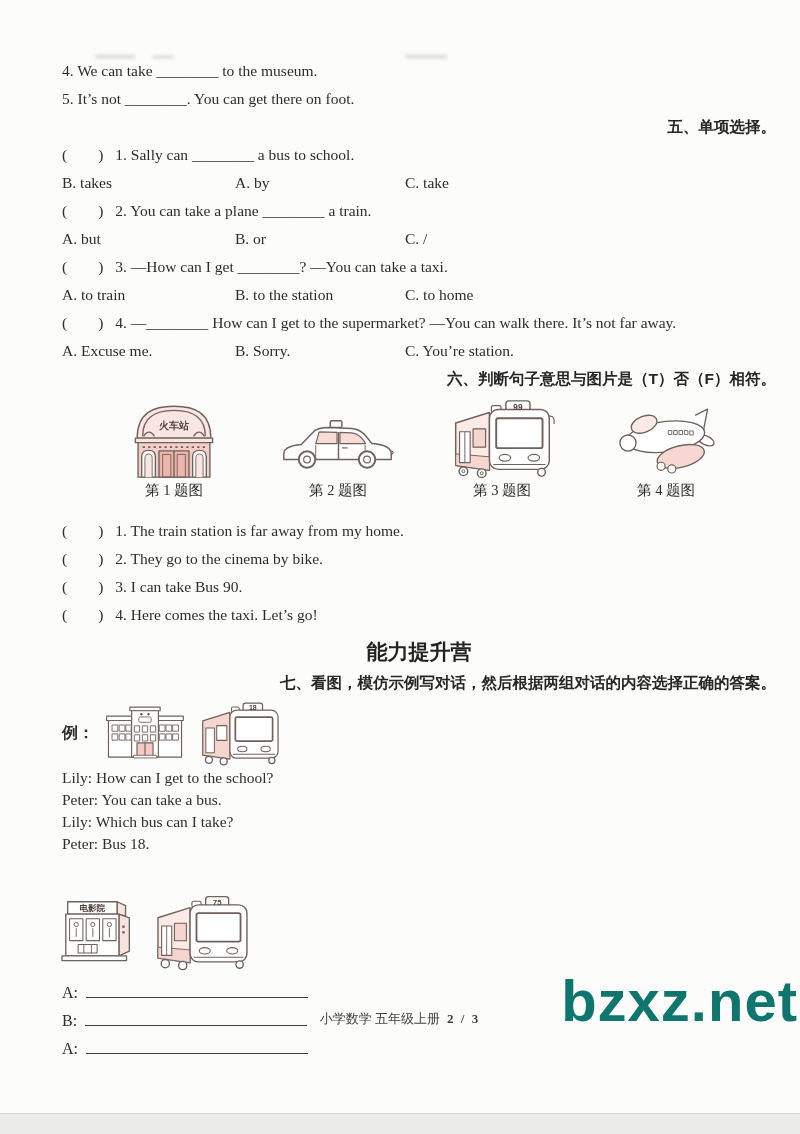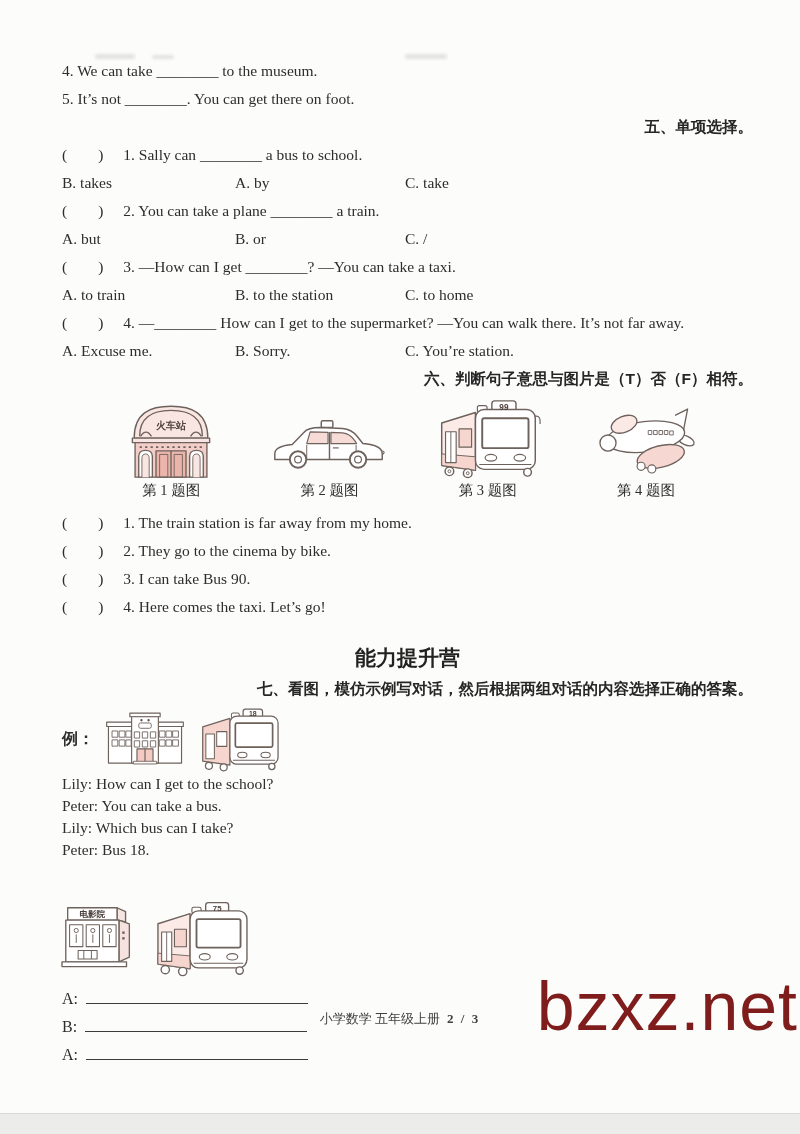--- a/index.html
+++ b/index.html
@@ -1,58 +1,58 @@
 <!DOCTYPE html>
 <html><head>
 <meta charset="utf-8">
 <style>
   html,body { margin:0; padding:0; background:#e9e9e7; }
   .page {
     position:relative; width:800px; height:1134px; margin:0 auto;
     background:#fcfcfb; overflow:hidden;
     font-family:"Liberation Serif","DejaVu Serif",serif; color:#2d2d2d;
   }
-  .content { position:relative; z-index:1; padding:57px 47px 0 62px; font-size:15.5px; }
+  .content { position:relative; z-index:1; padding:57px 24px 0 62px; font-size:15.5px; }
   .line { line-height:28px; white-space:pre-wrap; }
   .zh-title {
     font-family:"Liberation Sans","DejaVu Sans",sans-serif;
     font-weight:bold; font-size:15.5px; line-height:28px; color:#262626;text-align:right;
   }
   .qrow { display:flex; line-height:28px; }
   .paren { white-space:pre; }
-  .stem { margin-left:20px; white-space:pre-wrap; }
+  .stem { margin-left:12px; white-space:pre-wrap; }
   .opts { display:grid; grid-template-columns:173px 170px 1fr; line-height:28px; }
   .figrow { display:flex; margin:0 28px 0 30px; height:86px; align-items:flex-end; }
   .figcol { flex:1; display:flex; justify-content:center; align-items:flex-end; }
-  .caprow { display:flex; margin:0 28px 8px 30px; line-height:22px; }
+  .caprow { display:flex; margin:0 28px 16px 30px; line-height:22px; }
   .capcol { flex:1; text-align:center; font-size:14.5px; }
   .banner {
     text-align:center; font-family:"Liberation Sans","DejaVu Sans",sans-serif;
-    font-weight:bold; font-size:21px; line-height:34px; margin-top:20px; color:#222;
+    font-weight:bold; font-size:21px; line-height:34px; margin-top:6px; color:#222;
   }
   .s7title { }
   .exrow { display:flex; align-items:center; gap:10px; margin-top:2px; height:68px; }
   .exlabel { font-size:16px; font-weight:bold; font-family:"Liberation Sans",sans-serif; }
   .dline { line-height:22px; }
   .taskrow { display:flex; align-items:flex-end; gap:8px; height:76px; margin-left:-6px;margin-top:40px; }
   .answers { margin-top:8px; }
   .ans { line-height:28px; font-size:16px; }
   .ans .ul {
     display:inline-block; width:222px; height:15px;
     border-bottom:1px solid #3c3c3c; margin-left:8px;
   }
   .footer {
     position:absolute; left:0; right:0; top:1010px; z-index:3;
     text-align:center; font-size:13px; color:#3f3f3f; line-height:18px;
   }
   .footer .pg { margin-left:7px; letter-spacing:2px; }
   .watermark {
     position:absolute; right:2px; top:972px; z-index:0;
-    font-family:"Liberation Sans","DejaVu Sans",sans-serif; font-weight:normal;
-    font-size:68px; line-height:1; color:#7f1d1d; letter-spacing:1px; white-space:nowrap;
+    font-family:"Liberation Sans","DejaVu Sans",sans-serif; font-weight:bold;
+    font-size:58px; line-height:1; color:#0f766e; letter-spacing:1px; white-space:nowrap;
   }
   .bottom-strip {
     position:absolute; left:0; right:0; bottom:0; height:20px; z-index:4;
     background:#ececea; border-top:1px solid #d8d8d5;
   }
   .artifact { position:absolute; background:#e2e2e0; filter:blur(1.5px); border-radius:2px; z-index:2; }
   svg { display:block; }
   svg text { font-family:"Liberation Sans","DejaVu Sans",sans-serif; }
 </style>
 </head>

